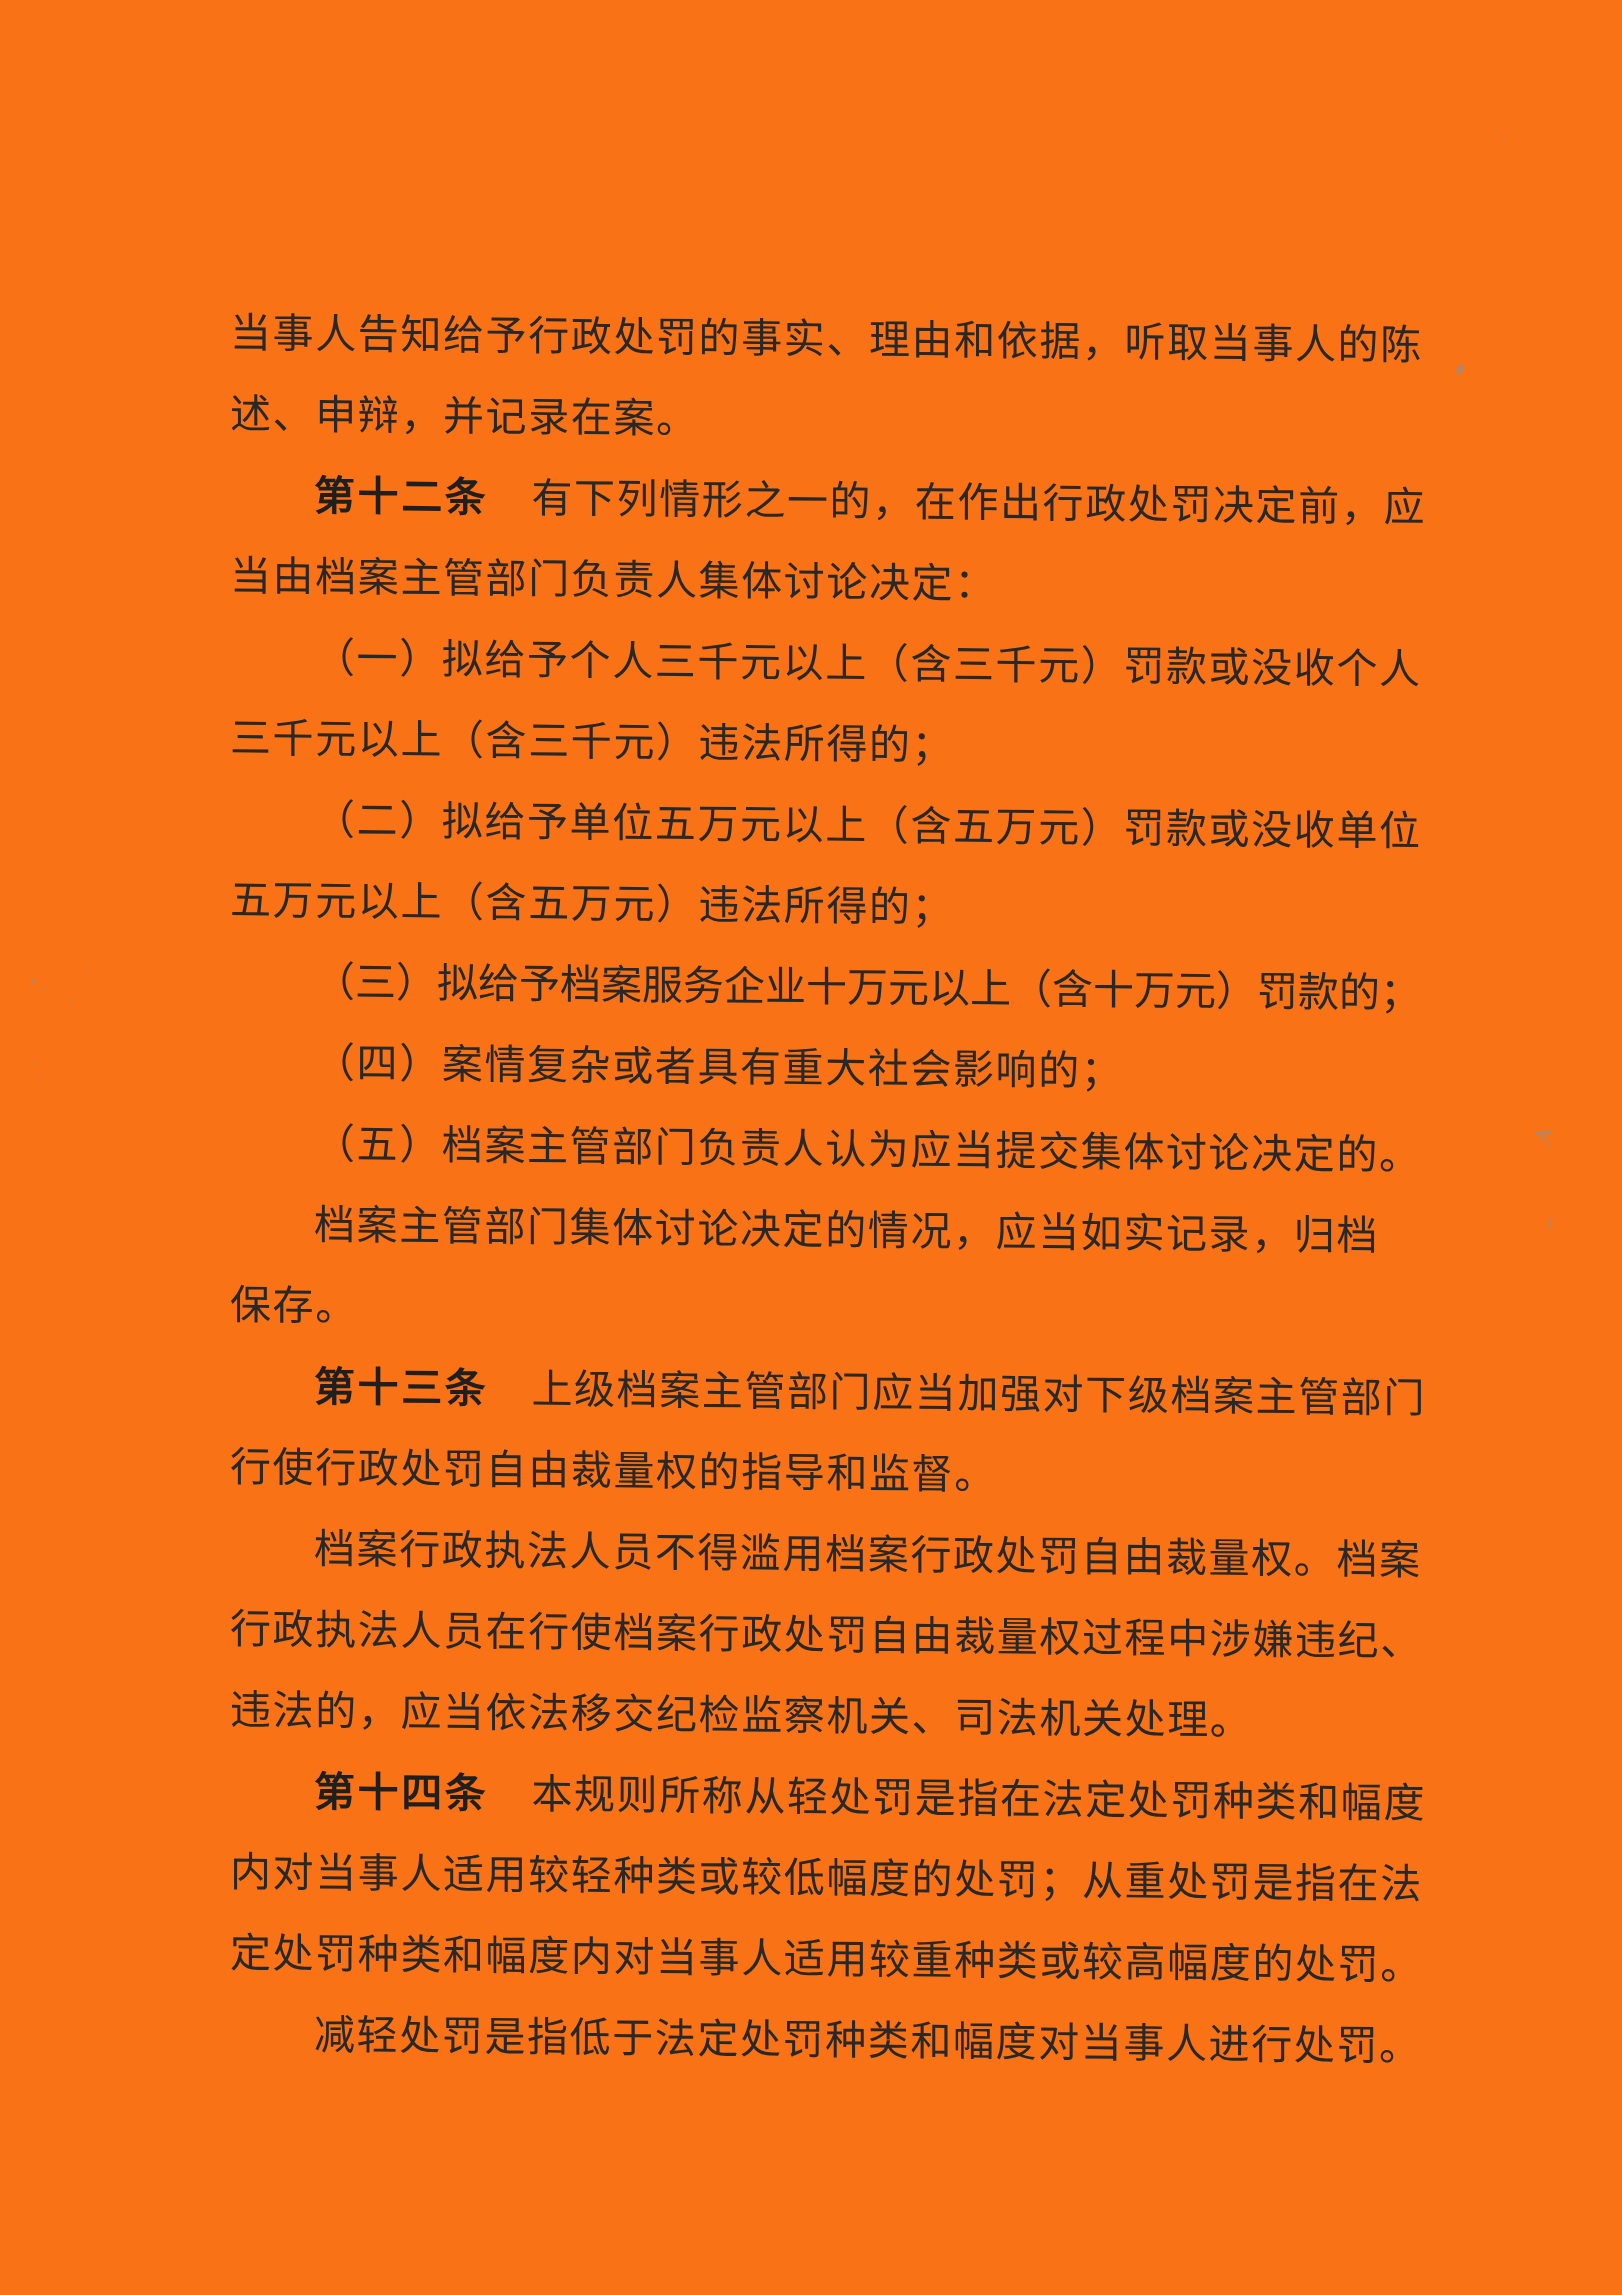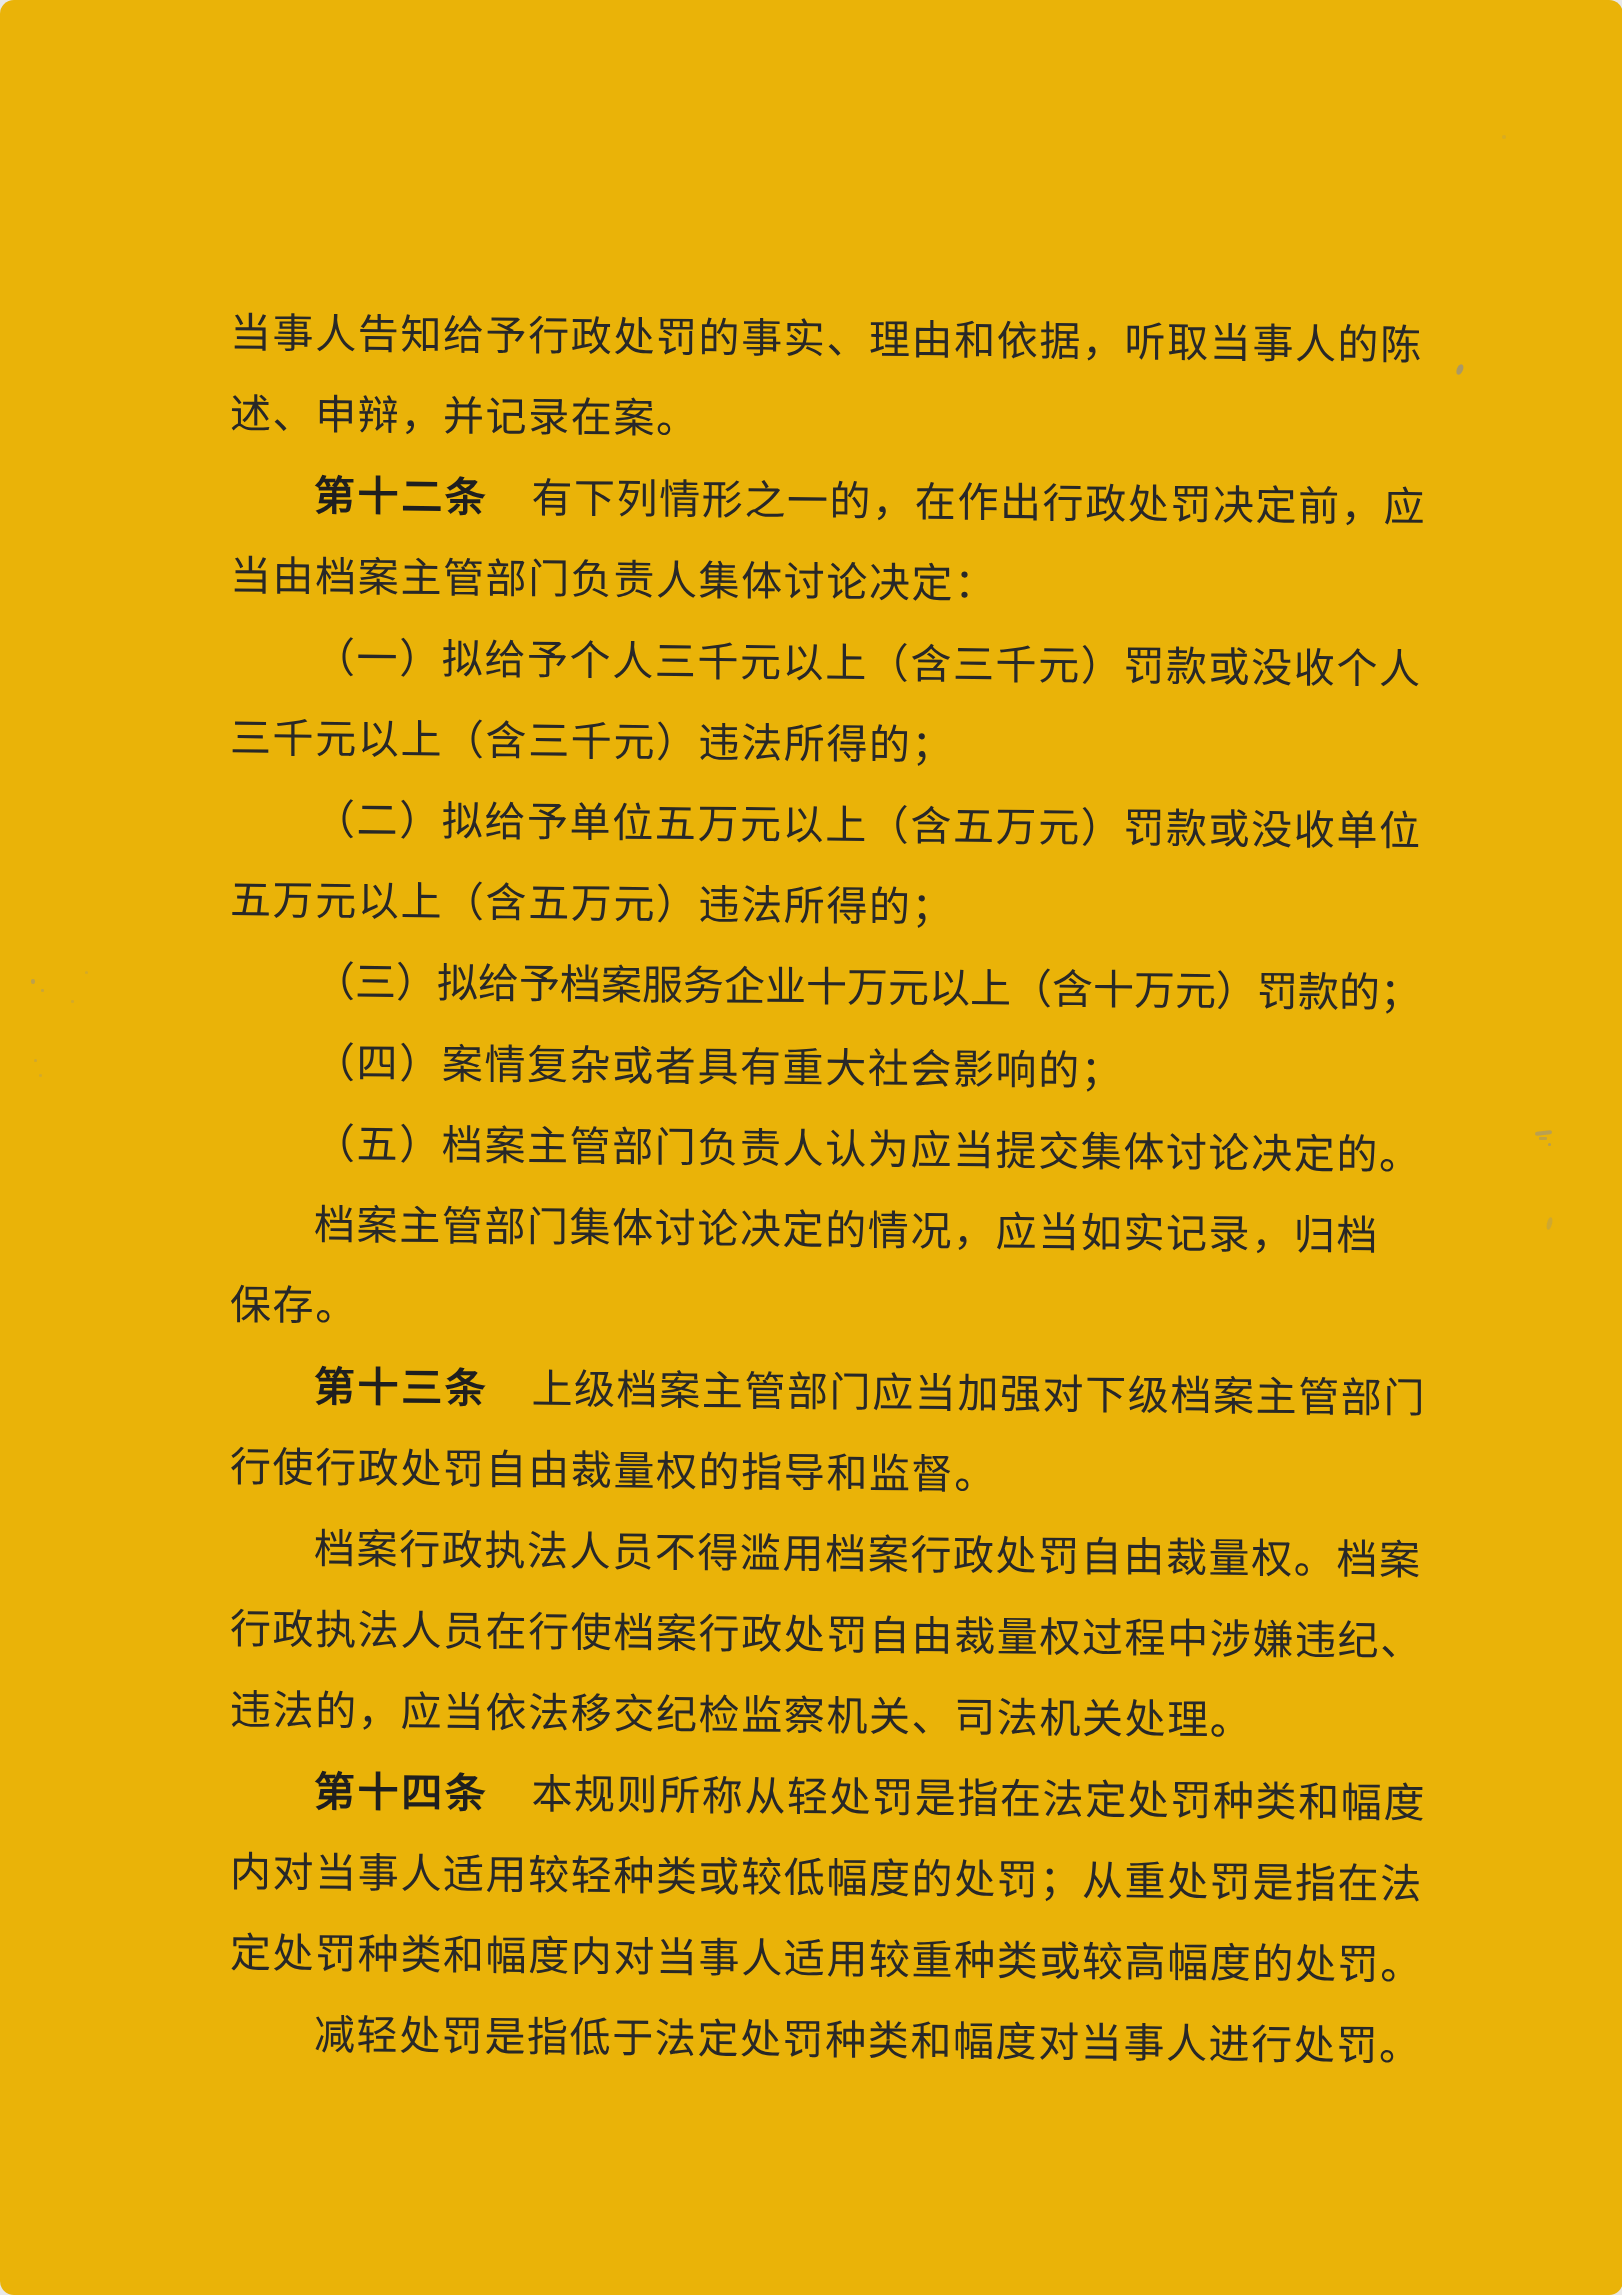--- a/index.html
+++ b/index.html
@@ -1,23 +1,22 @@
 <!DOCTYPE html>
 <html lang="zh-CN" style="font-size:10.5px"><head>
 <meta charset="utf-8">
 <style>
   html,body{margin:0;padding:0;background:#e8e8e8;}
   .page{
     position:relative;
     width:1623px;height:2295px;
-    background:#eab308;
+    background:#f97316;
     overflow:hidden;
     font-family:"Liberation Serif","DejaVu Serif",serif;
     color:#282828;
-    border-radius:14px;
   }
   .content{
     position:absolute;left:230px;top:293px;width:1243px;
     transform:skewY(0.6deg);
     transform-origin:0 0;
   }
   .line{
     height:81px;line-height:81px;
     font-size:41px;letter-spacing:1.6px;
     white-space:nowrap;

